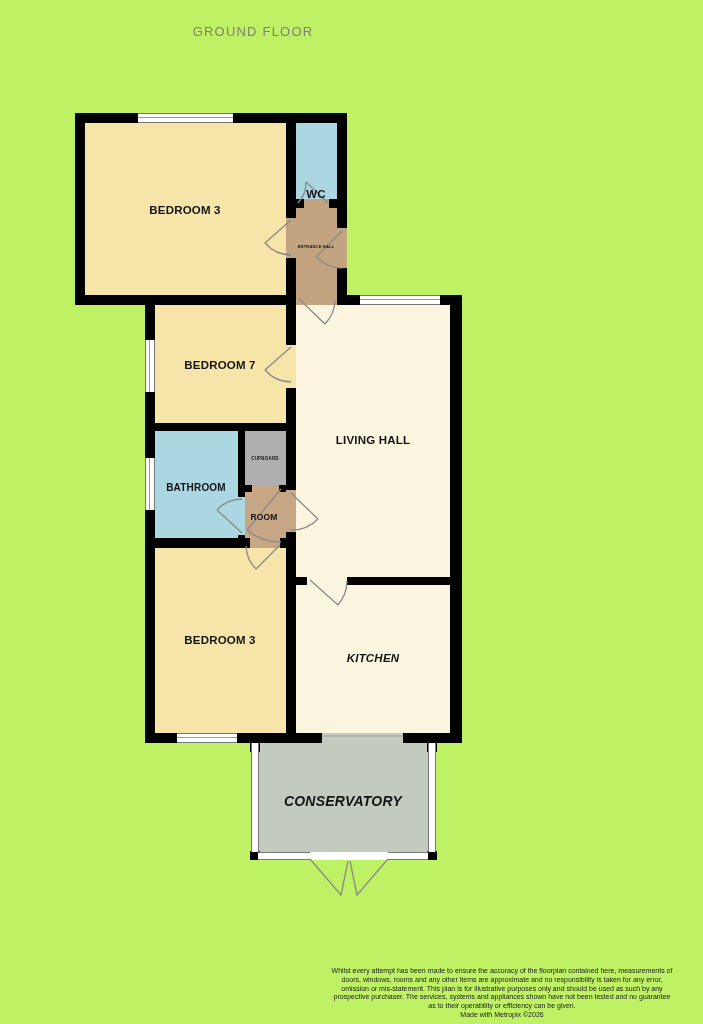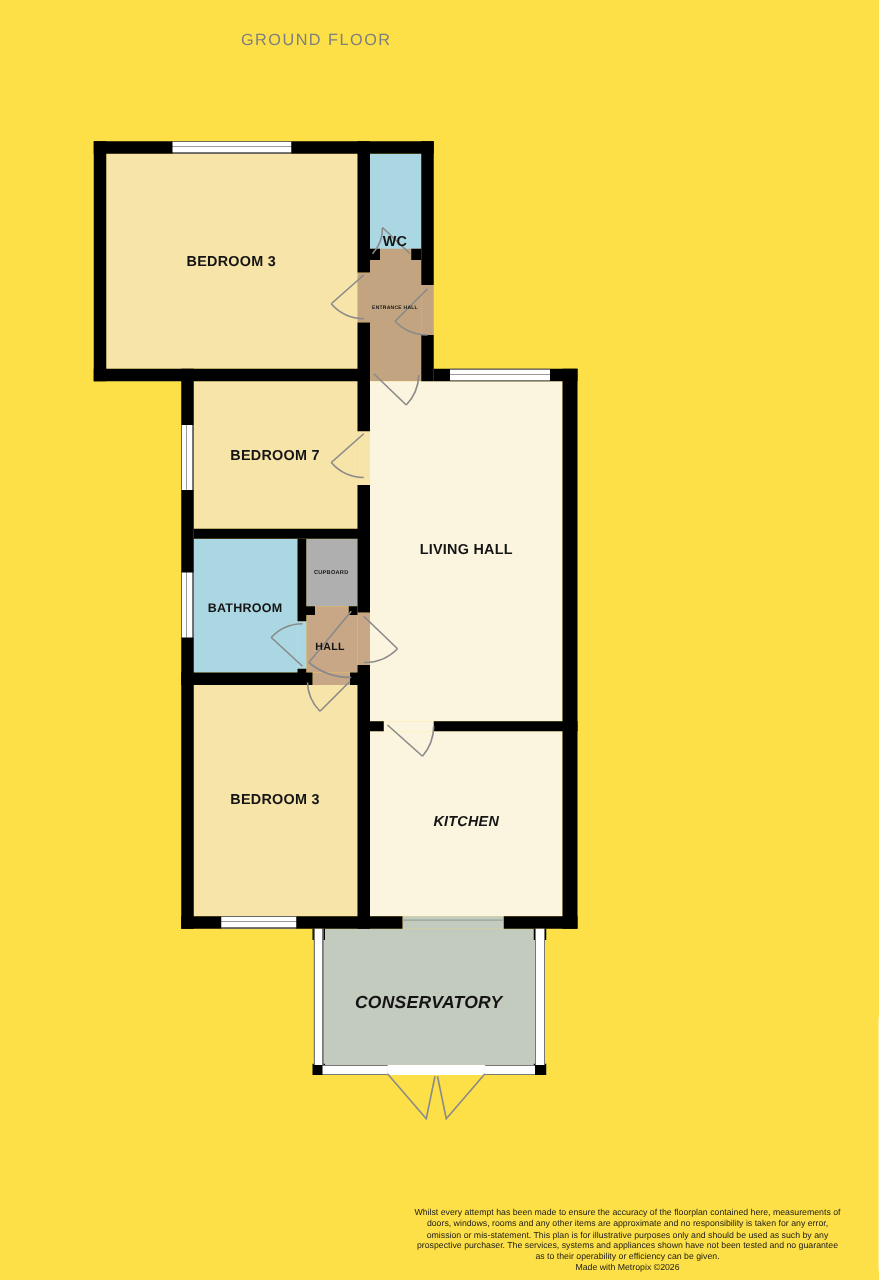--- a/index.html
+++ b/index.html
@@ -1,16 +1,16 @@
 <!DOCTYPE html>
 <html><head>
 <meta charset="utf-8">
 <style>
   html,body{margin:0;padding:0;background:#fff;}
-  .page{position:relative;width:703px;height:1024px;background:#fde047;overflow:hidden;
+  .page{position:relative;width:703px;height:1024px;background:#bef264;overflow:hidden;
         font-family:"Liberation Sans",sans-serif;}
   .title{position:absolute;transform:translateX(-50%);color:#7e7e7e;font-size:13px;
          letter-spacing:1.2px;white-space:nowrap;}
   .room{position:absolute;}
   .wall{position:absolute;background:#000;}
   .win-h{position:absolute;background:linear-gradient(to bottom,#777 0 1px,#fff 1px 4px,#9a9a9a 4px 5px,#fff 5px 9px,#777 9px 10px);}
   .win-v{position:absolute;background:linear-gradient(to right,#777 0 1px,#fff 1px 4px,#9a9a9a 4px 5px,#fff 5px 9px,#777 9px 10px);}
   .glz-v{position:absolute;background:linear-gradient(to right,#777 0 1px,#fff 1px 7px,#777 7px 8px);}
   .glz-h{position:absolute;background:linear-gradient(to bottom,#777 0 1px,#fff 1px 7px,#777 7px 8px);}
   .rlabel{position:absolute;transform:translate(-50%,-50%);font-weight:bold;color:#141414;
@@ -108,21 +108,21 @@
     <path d="M322,736 L403,736" stroke="#9aa39a" stroke-width="1" fill="none"></path>
   </svg>
 
   <div class="rlabel" style="left:185px;top:210px;">BEDROOM 3</div>
   <div class="rlabel" style="left:316px;top:162px;margin-top:32px;">WC</div>
   <div class="rlabel" style="left:316px;top:246px;font-size:4px;">ENTRANCE HALL</div>
   <div class="rlabel" style="left:220px;top:365px;">BEDROOM 7</div>
   <div class="rlabel" style="left:373px;top:440px;">LIVING HALL</div>
   <div class="rlabel" style="left:196px;top:487px;font-size:10px;">BATHROOM</div>
   <div class="rlabel" style="left:265px;top:458px;font-size:4.5px;">CUPBOARD</div>
-  <div class="rlabel" style="left:264px;top:517px;font-size:8.5px;">HALL</div>
+  <div class="rlabel" style="left:264px;top:517px;font-size:8.5px;">ROOM</div>
   <div class="rlabel" style="left:220px;top:640px;">BEDROOM 3</div>
   <div class="rlabel" style="left:373px;top:658px;font-style:italic;">KITCHEN</div>
   <div class="rlabel" style="left:343px;top:801px;font-size:14px;font-style:italic;">CONSERVATORY</div>
 
   <div class="footer">
     <div>Whilst every attempt has been made to ensure the accuracy of the floorplan contained here, measurements of doors, windows, rooms and any other items are approximate and no responsibility is taken for any error, omission or mis-statement. This plan is for illustrative purposes only and should be used as such by any prospective purchaser. The services, systems and appliances shown have not been tested and no guarantee as to their operability or efficiency can be given.</div>
     <div>Made with Metropix ©2026</div>
   </div>
 
 </div>

